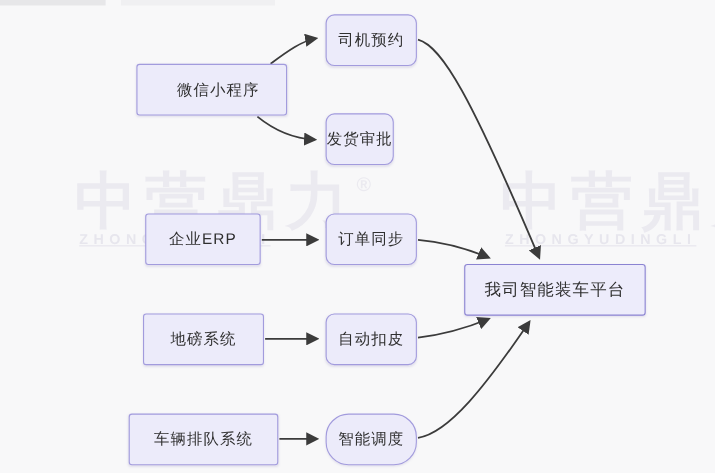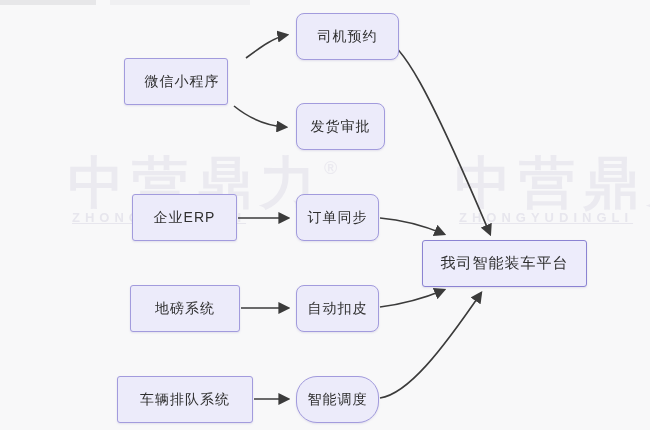--- a/index.html
+++ b/index.html
@@ -29,23 +29,23 @@
   .node{
     position:absolute;z-index:3;
     background:#ecebfa;border:1.4px solid #a29bdd;
     display:flex;align-items:center;justify-content:center;
     font-size:14px;color:#2f2f2f;letter-spacing:1px;
     box-shadow:0 1px 2px rgba(120,110,180,0.18);
     box-sizing:border-box;
   }
   .sq{border-radius:3px;}
   .rd{border-radius:8px;}
-  .n-wechat   {left:124px;top:58px; width:104px;height:47px;padding-left:12px;}
-  .n-driver   {left:296px;top:13px; width:103px; height:47px;}
-  .n-approval {left:296px;top:103px;width:89px; height:47px;}
+  .n-wechat   {left:124px;top:58px; width:137px;height:47px;padding-left:12px;}
+  .n-driver   {left:296px;top:13px; width:83px; height:47px;}
+  .n-approval {left:296px;top:103px;width:62px; height:47px;}
   .n-erp      {left:132px;top:194px;width:105px;height:47px;}
   .n-order    {left:296px;top:194px;width:83px; height:47px;text-align:right;}
   .n-weigh    {left:130px;top:285px;width:110px;height:47px;text-align:center;}
   .n-tare     {left:296px;top:285px;width:83px; height:47px;}
   .n-queue    {left:117px;top:376px;width:136px;height:47px;}
   .n-dispatch {left:296px;top:376px;width:83px; height:47px;border-radius:21px;}
   .n-platform {left:422px;top:240px;width:165px;height:47px;
                background:#edecfb;border:1.5px solid #8b83d2;font-size:15px;}
 </style>
 </head>

